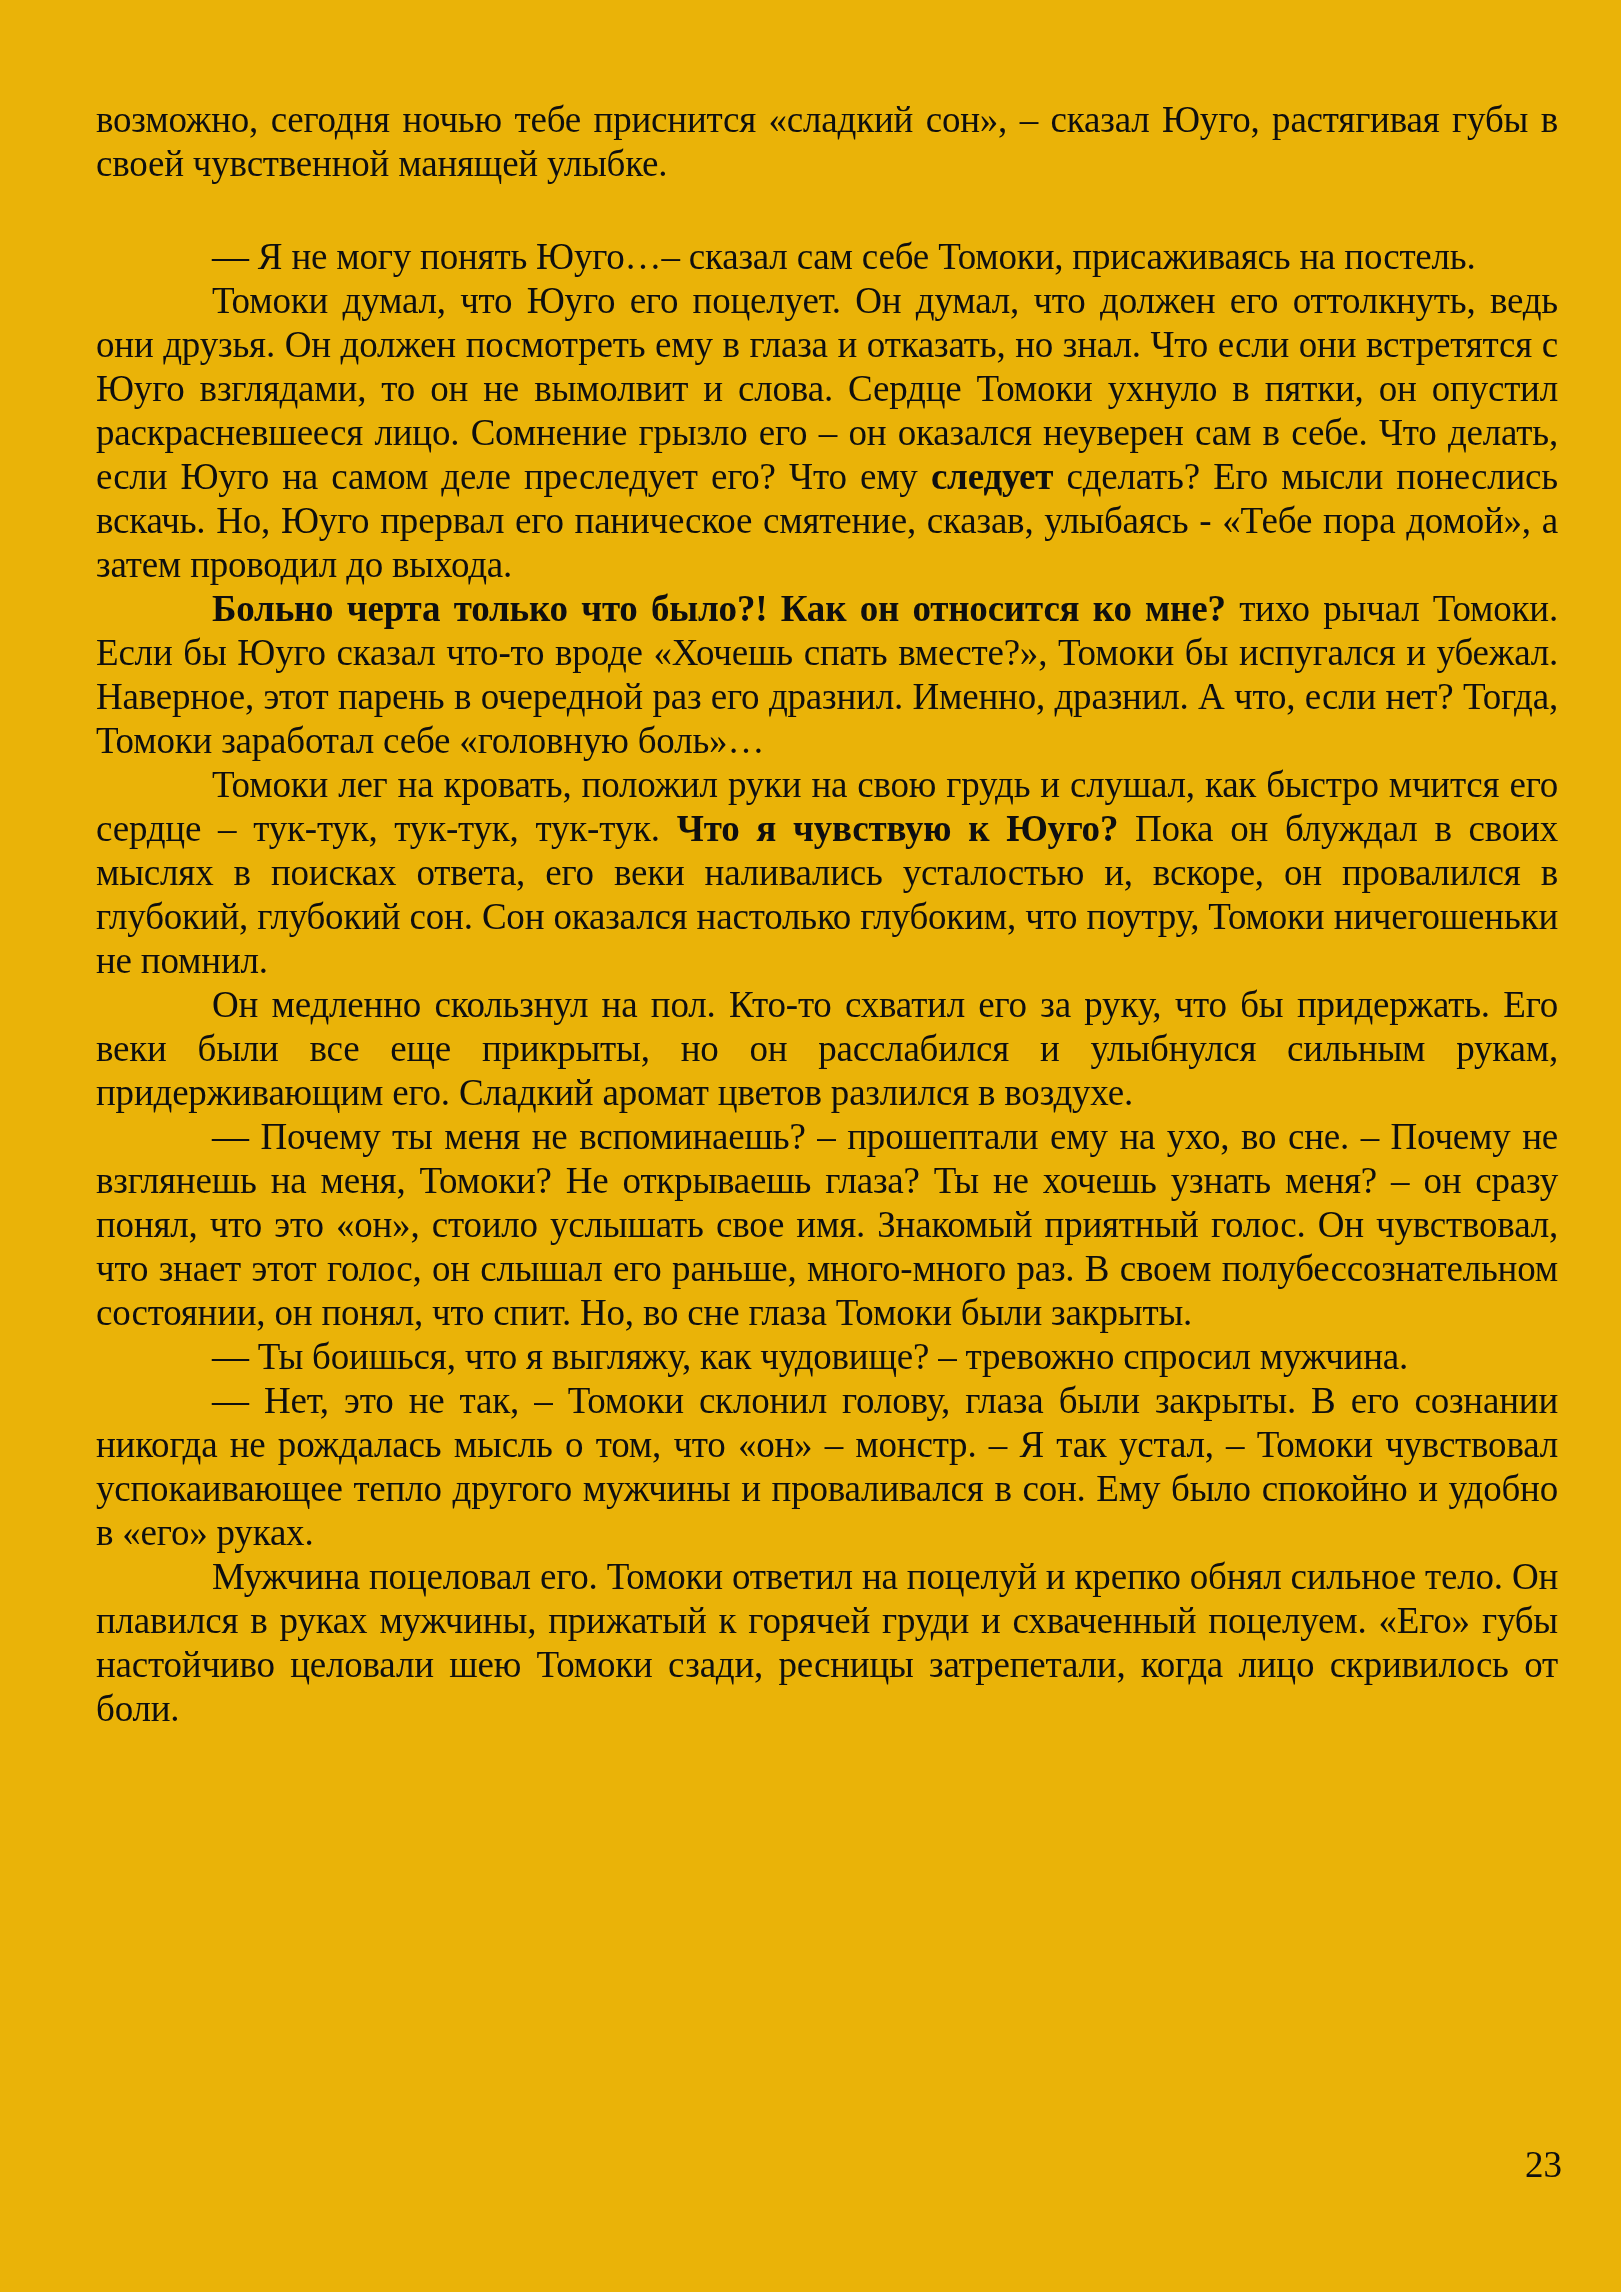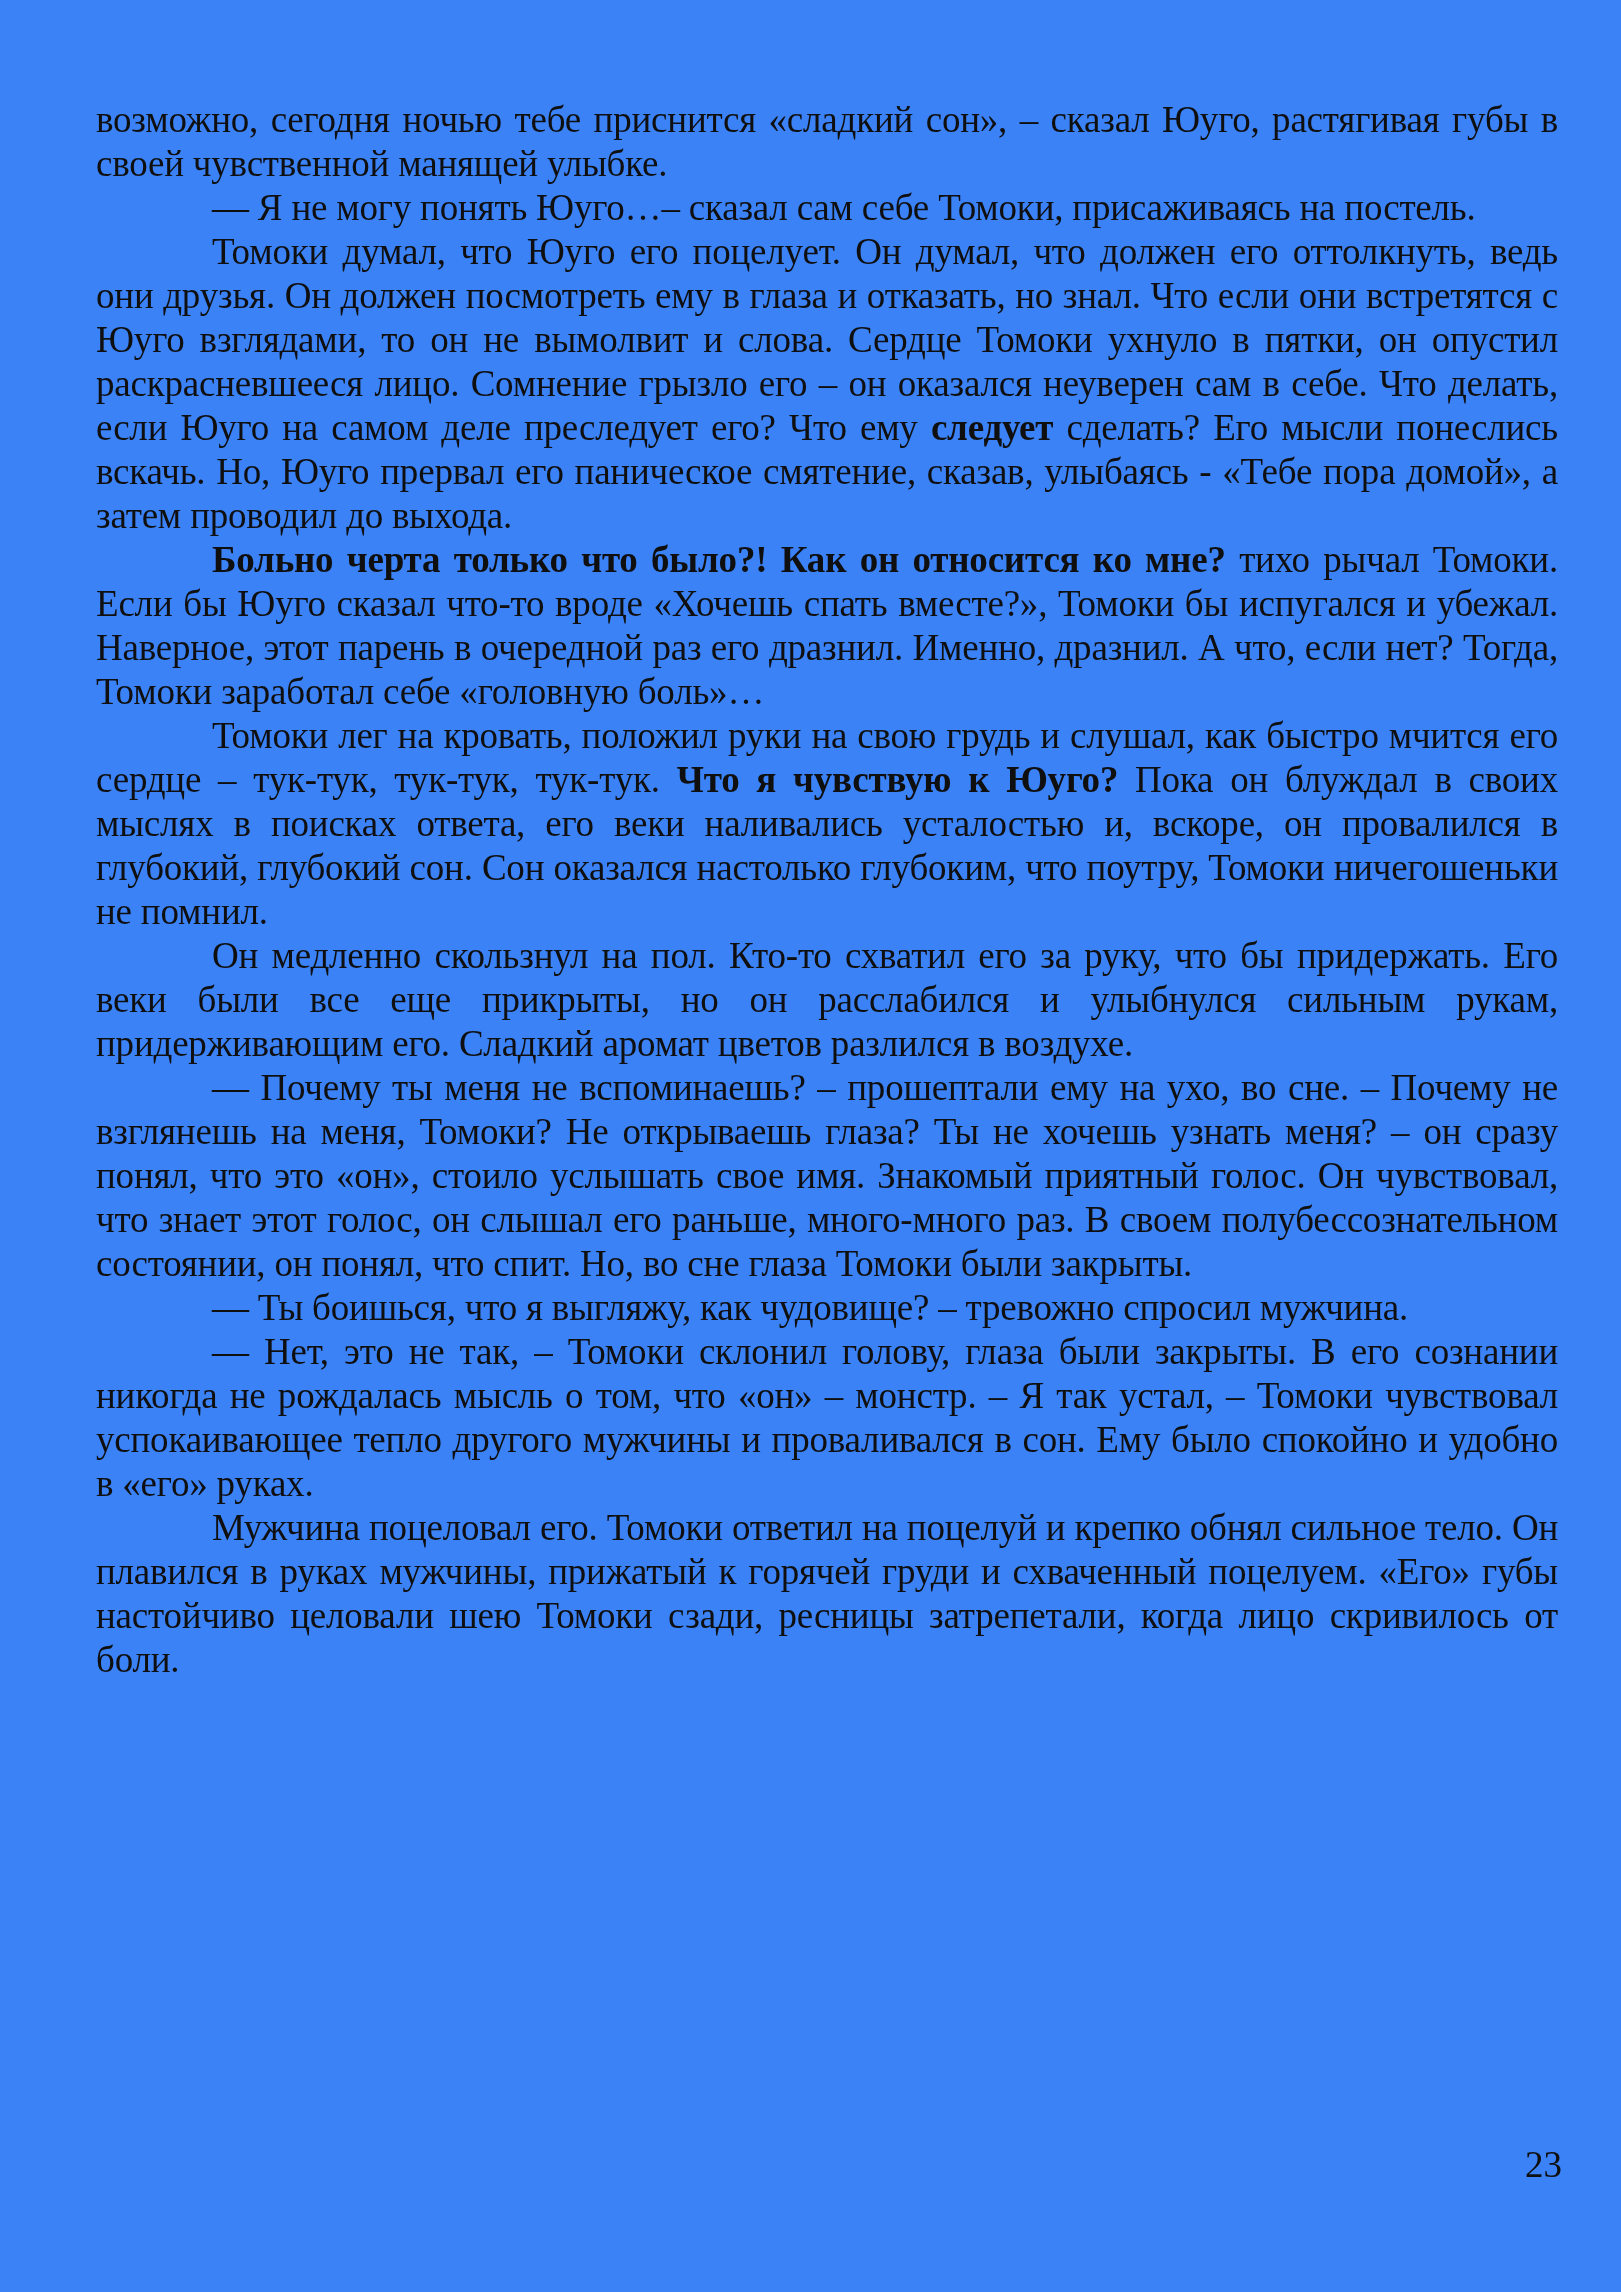--- a/index.html
+++ b/index.html
@@ -22,34 +22,34 @@
     line-height: 44px;
     text-align: justify;
     letter-spacing: -0.2px;
   }
   .text-block p {
     margin: 0;
     padding: 0;
     text-indent: 116px;
   }
   .text-block p.no-indent { text-indent: 0; }
-  .text-block p.gap-before { }
+  .text-block p.gap-before { margin-top: 49px; }
   .bi { font-weight: bold; }
   .page-number {
     position: absolute;
     top: 2143px;
     right: 59px;
     font-size: 37px;
     line-height: 43px;
   }
 </style>
 </head>
 <body>
 
-<div class="page" style="background: #3b82f6; color: rgb(15, 15, 15);">
+<div class="page" style="background: #eab308; color: rgb(15, 15, 15);">
   <div class="text-block">
       <p class="no-indent"><span>возможно, сегодня ночью тебе приснится «сладкий сон», – сказал Юуго, растягивая губы в своей чувственной манящей улыбке.</span></p>
       <p class="gap-before"><span>— Я не могу понять Юуго…– сказал сам себе Томоки, присаживаясь на постель.</span></p>
       <p><span>Томоки думал, что Юуго его поцелует. Он думал, что должен его оттолкнуть, ведь они друзья. Он должен посмотреть ему в глаза и отказать, но знал. Что если они встретятся с Юуго взглядами, то он не вымолвит и слова. Сердце Томоки ухнуло в пятки, он опустил раскрасневшееся лицо. Сомнение грызло его – он оказался неуверен сам в себе. Что делать, если Юуго на самом деле преследует его? Что ему </span><span class="bi">следует</span><span> сделать? Его мысли понеслись вскачь. Но, Юуго прервал его паническое смятение, сказав, улыбаясь - «Тебе пора домой», а затем проводил до выхода.</span></p>
       <p><span class="bi">Больно черта только что было?! Как он относится ко мне?</span><span> тихо рычал Томоки. Если бы Юуго сказал что-то вроде «Хочешь спать вместе?», Томоки бы испугался и убежал. Наверное, этот парень в очередной раз его дразнил. Именно, дразнил. А что, если нет? Тогда, Томоки заработал себе «головную боль»…</span></p>
       <p><span>Томоки лег на кровать, положил руки на свою грудь и слушал, как быстро мчится его сердце – тук-тук, тук-тук, тук-тук. </span><span class="bi">Что я чувствую к Юуго?</span><span> Пока он блуждал в своих мыслях в поисках ответа, его веки наливались усталостью и, вскоре, он провалился в глубокий, глубокий сон. Сон оказался настолько глубоким, что поутру, Томоки ничегошеньки не помнил.</span></p>
       <p><span>Он медленно скользнул на пол. Кто-то схватил его за руку, что бы придержать. Его веки были все еще прикрыты, но он расслабился и улыбнулся сильным рукам, придерживающим его. Сладкий аромат цветов разлился в воздухе.</span></p>
       <p><span>— Почему ты меня не вспоминаешь? – прошептали ему на ухо, во сне. – Почему не взглянешь на меня, Томоки? Не открываешь глаза? Ты не хочешь узнать меня? – он сразу понял, что это «он», стоило услышать свое имя. Знакомый приятный голос. Он чувствовал, что знает этот голос, он слышал его раньше, много-много раз. В своем полубессознательном состоянии, он понял, что спит. Но, во сне глаза Томоки были закрыты.</span></p>
       <p><span>— Ты боишься, что я выгляжу, как чудовище? – тревожно спросил мужчина.</span></p>
       <p><span>— Нет, это не так, – Томоки склонил голову, глаза были закрыты. В его сознании никогда не рождалась мысль о том, что «он» – монстр. – Я так устал, – Томоки чувствовал успокаивающее тепло другого мужчины и проваливался в сон. Ему было спокойно и удобно в «его» руках.</span></p>

